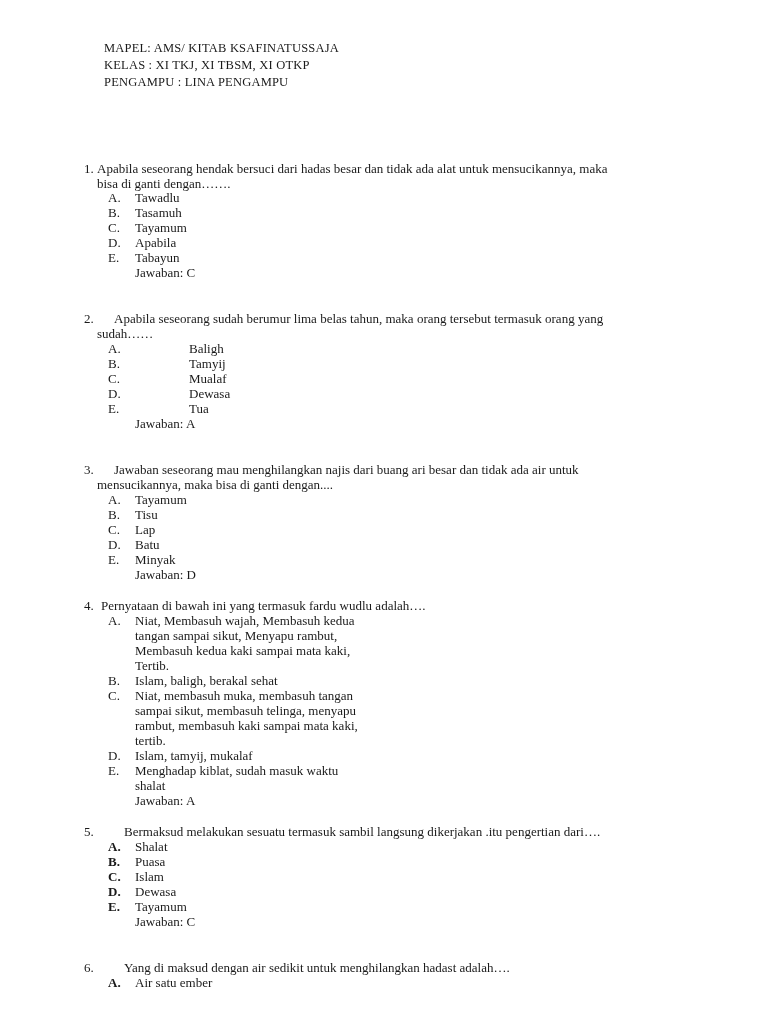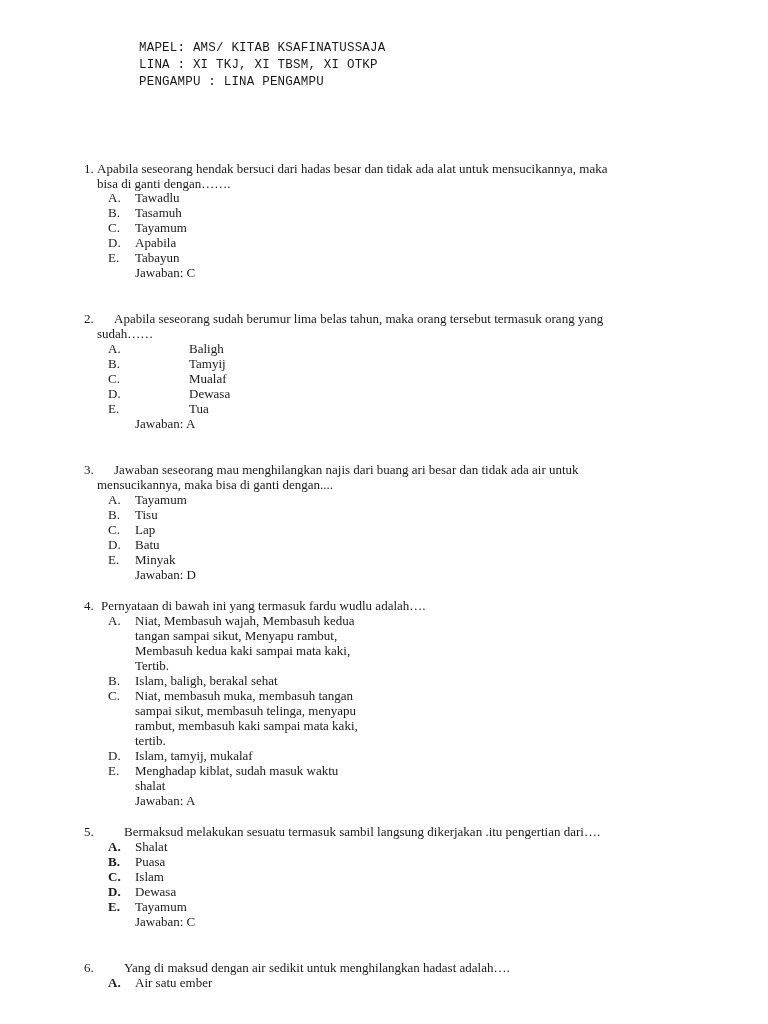--- a/index.html
+++ b/index.html
@@ -1,27 +1,27 @@
 <!DOCTYPE html>
 <html><head>
 <meta charset="utf-8">
 <style>
   html, body { margin: 0; padding: 0; background: #ffffff; }
   body { width: 768px; height: 1024px; position: relative; overflow: hidden;
          font-family: "Liberation Serif", "DejaVu Serif", serif; color: #1a1a1a; font-size: 13px; }
   .ln { position: absolute; white-space: nowrap; line-height: 15px; }
-  .hdr { font-family: Liberation Mono, monospace; font-size: 12.5px; letter-spacing: 0.2px; margin-left: 35px; }
+  .hdr { font-family: Liberation Serif, serif; font-size: 12.5px; letter-spacing: 0.2px; }
   .b { font-weight: bold; }
 </style>
 </head>
 <body>
 
 <div>
   <div class="ln hdr" style="left:104px;top:41px">MAPEL: AMS/ KITAB KSAFINATUSSAJA</div>
-  <div class="ln hdr" style="left:104px;top:58px">LINA : XI TKJ, XI TBSM, XI OTKP</div>
+  <div class="ln hdr" style="left:104px;top:58px">KELAS : XI TKJ, XI TBSM, XI OTKP</div>
   <div class="ln hdr" style="left:104px;top:75px">PENGAMPU : LINA PENGAMPU</div>
 </div>
 
 <div>
   <div class="ln" style="left:84px;top:161px">1.</div>
   <div class="ln" style="left:97px;top:161px">Apabila seseorang hendak bersuci dari hadas besar dan tidak ada alat untuk mensucikannya, maka</div>
   <div class="ln" style="left:97px;top:176px">bisa di ganti dengan…….</div>
   <div class="ln" style="left:108px;top:190px">A.</div>
   <div class="ln" style="left:135px;top:190px">Tawadlu</div>
   <div class="ln" style="left:108px;top:205px">B.</div>

